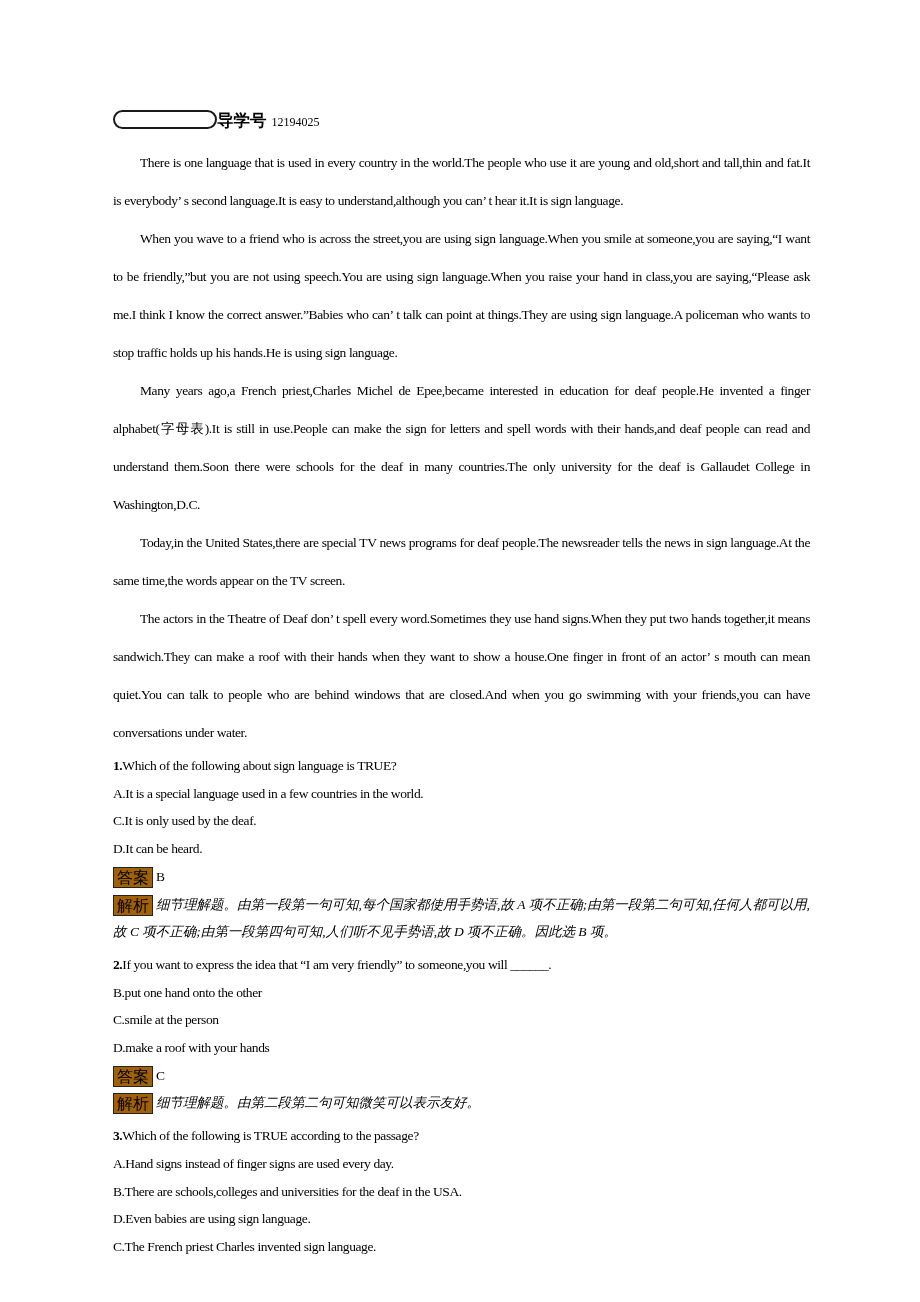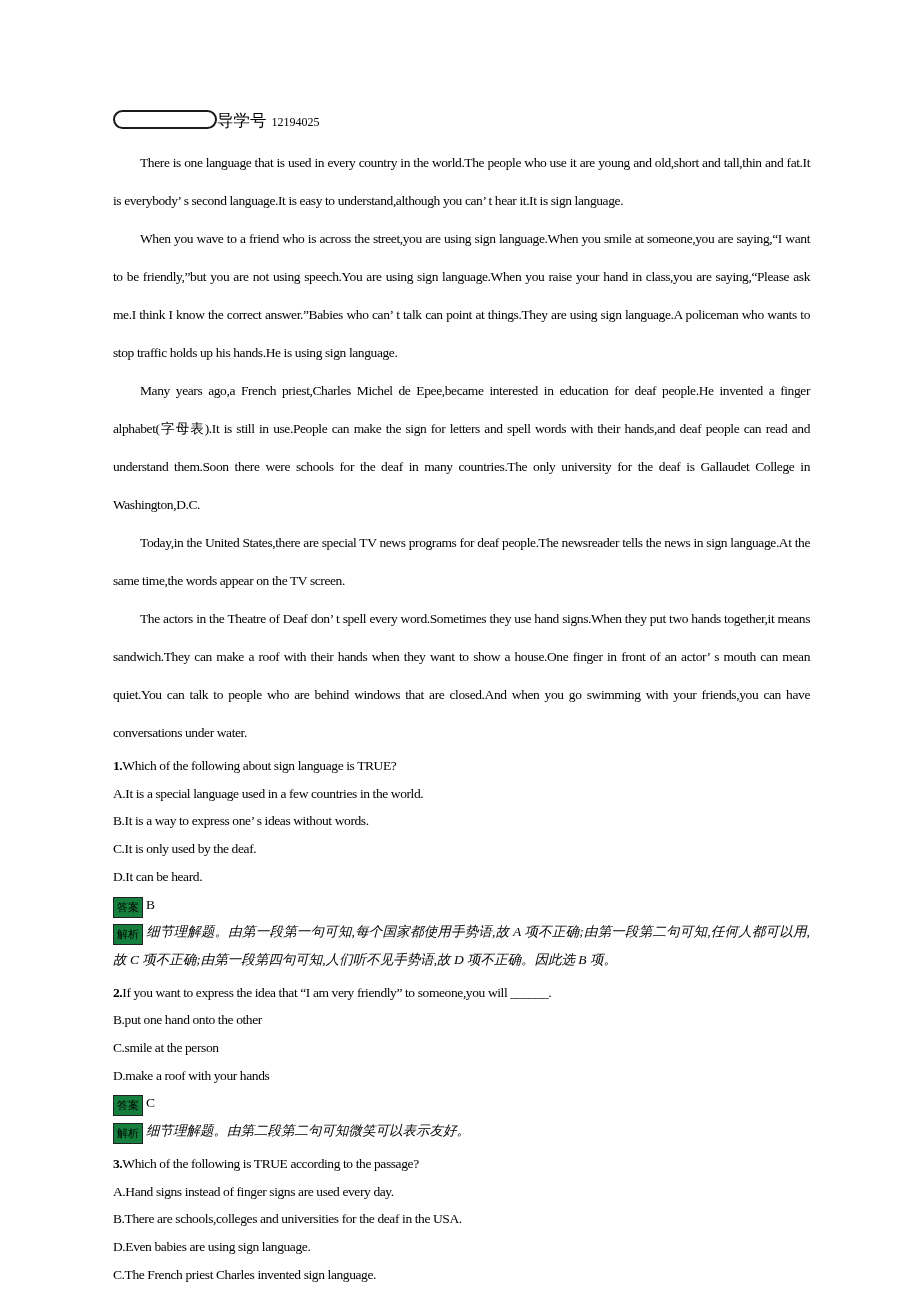--- a/index.html
+++ b/index.html
@@ -17,40 +17,40 @@
   }
   .header-line{height:24px;margin-bottom:10px;white-space:nowrap;}
   .pill{
     display:inline-block;
     width:100px;height:15px;
     border:2px solid #1a1a1a;
     border-radius:10px;
     vertical-align:-3px;
     background:#ffffff;
   }
-  .guide-label{font-size:16.5px;letter-spacing:0;}
+  .guide-label{font-size:16.5px;letter-spacing:0;font-weight:bold;}
   .guide-number{font-size:12px;letter-spacing:0;margin-left:5px;}
   .para{
     margin:0;
     text-indent:27px;
     line-height:38px;
     text-align:justify;
   }
   .q-line,.opt,.ans-line,.ana-line{line-height:27.7px;text-align:justify;}
   .q-num{font-weight:bold;}
   .question{margin-top:0;}
   .question.spaced{margin-top:5px;}
   .tag{
     display:inline-block;
     border:1px solid #222222;
-    background:#15803d;
+    background:#a16207;
     padding:0 3px;
     height:19px;
     line-height:19px;
-    font-size:11px;
+    font-size:16px;
     letter-spacing:0;
     margin-right:3px;
     vertical-align:-2px;
   }
   .ans-val{letter-spacing:0;}
   .ana-text{font-style:italic;letter-spacing:0;margin-top:19px;}
 </style>
 </head>
 <body>
 
@@ -64,21 +64,20 @@
     <p class="para">There is one language that is used in every country in the world.The people who use it are young and old,short and tall,thin and fat.It is everybody’ s second language.It is easy to understand,although you can’ t hear it.It is sign language.</p>
     <p class="para">When you wave to a friend who is across the street,you are using sign language.When you smile at someone,you are saying,“I want to be friendly,”but you are not using speech.You are using sign language.When you raise your hand in class,you are saying,“Please ask me.I think I know the correct answer.”Babies who can’ t talk can point at things.They are using sign language.A policeman who wants to stop traffic holds up his hands.He is using sign language.</p>
     <p class="para">Many years ago,a French priest,Charles Michel de Epee,became interested in education for deaf people.He invented a finger alphabet(字母表).It is still in use.People can make the sign for letters and spell words with their hands,and deaf people can read and understand them.Soon there were schools for the deaf in many countries.The only university for the deaf is Gallaudet College in Washington,D.C.</p>
     <p class="para">Today,in the United States,there are special TV news programs for deaf people.The newsreader tells the news in sign language.At the same time,the words appear on the TV screen.</p>
     <p class="para">The actors in the Theatre of Deaf don’ t spell every word.Sometimes they use hand signs.When they put two hands together,it means sandwich.They can make a roof with their hands when they want to show a house.One finger in front of an actor’ s mouth can mean quiet.You can talk to people who are behind windows that are closed.And when you go swimming with your friends,you can have conversations under water.</p>
   </div>
 
   <div class="question">
     <div class="q-line"><span class="q-num">1.</span><span>Which of the following about sign language is TRUE?</span></div>
     <div class="opt">A.It is a special language used in a few countries in the world.</div>
-    <div class="opt">B.It is a way to express one’ s ideas without words.</div>
     <div class="opt">C.It is only used by the deaf.</div>
     <div class="opt">D.It can be heard.</div>
     <div class="ans-line"><span class="tag">答案</span><span class="ans-val">B</span></div>
     <div class="ana-line"><span class="tag">解析</span><span class="ana-text">细节理解题。由第一段第一句可知,每个国家都使用手势语,故 A 项不正确;由第一段第二句可知,任何人都可以用,故 C 项不正确;由第一段第四句可知,人们听不见手势语,故 D 项不正确。因此选 B 项。</span></div>
   </div>
 
   <div class="question spaced">
     <div class="q-line"><span class="q-num">2.</span><span>If you want to express the idea that “I am very friendly” to someone,you will ______.</span></div>
     <div class="opt">B.put one hand onto the other</div>
     <div class="opt">C.smile at the person</div>

